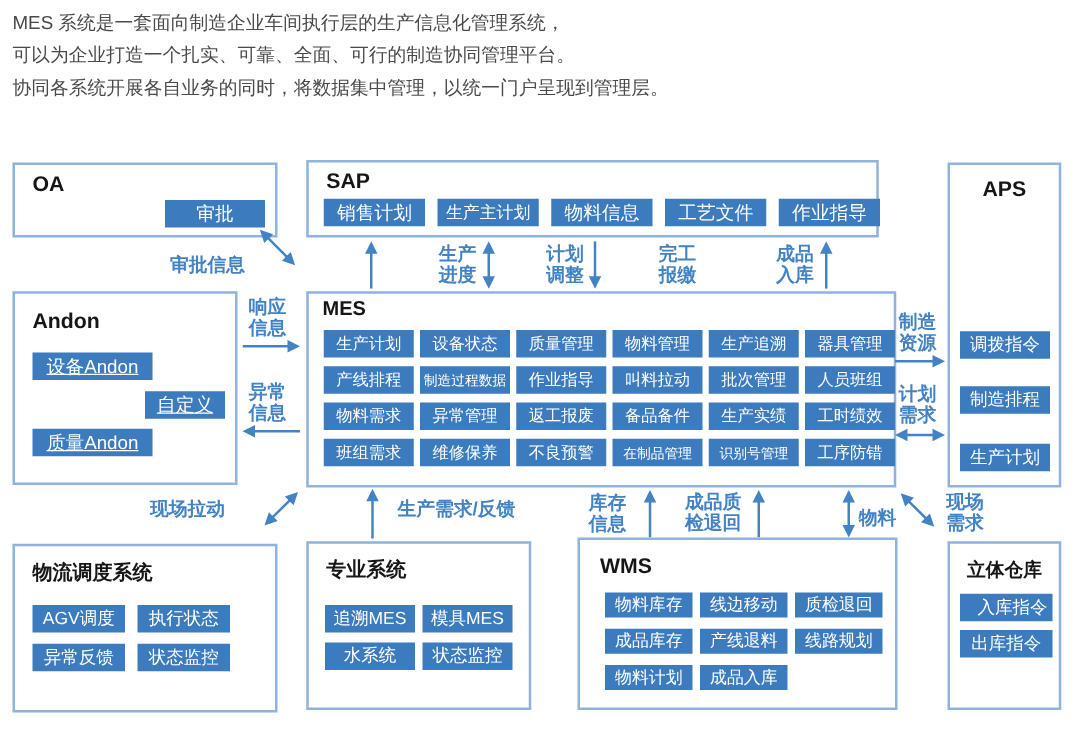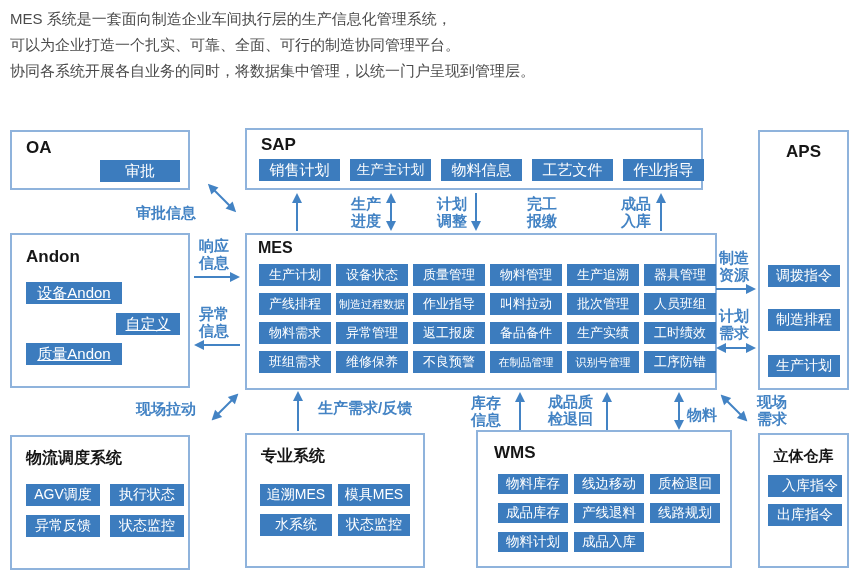--- a/index.html
+++ b/index.html
@@ -18,21 +18,21 @@
   .chip { background:#3c7cbe; color:#ffffff; display:flex; align-items:center;
     justify-content:center; white-space:nowrap; font-size:14px; height:22px; }
 
   
   .flow { position:absolute; color:#4383c4; font-size:15px; line-height:17px;
     font-weight:bold; letter-spacing:0; }
   .flow.wrap { word-break:break-all; }
   .arr { position:absolute; line-height:0; }
 
   
-  .oa { left:10px; top:130px; width:180px; height:60px; }
+  .oa { left:10px; top:130px; width:212px; height:60px; }
   .oa .box-title { left:14px; top:6px; font-size:17px; }
   .oa .chip { position:absolute; right:8px; bottom:6px; width:80px; font-size:15px; }
 
   
   .sap { left:245px; top:128px; width:458px; height:62px; }
   .sap .box-title { left:14px; top:5px; font-size:17px; }
   .sap .chips { position:absolute; left:12px; bottom:7px; display:flex; gap:10px; }
   .sap .chip { width:81px; font-size:15px; }
   .sap .chip.w5 { font-size:13.5px; }
 
@@ -49,35 +49,35 @@
   
   .mes { left:245px; top:233px; width:472px; height:157px; }
   .mes .box-title { left:11px; top:4px; font-size:16px; }
   .mes .grid { position:absolute; left:12px; top:29px;
     display:grid; grid-template-columns:repeat(6,72px); grid-auto-rows:22px;
     column-gap:5px; row-gap:7px; }
   .mes .chip { width:72px; font-size:13px; }
   .mes .chip.sm { font-size:11px; }
 
   
-  .log { left:10px; top:435px; width:180px; height:135px; }
+  .log { left:10px; top:435px; width:212px; height:135px; }
   .log .box-title { left:14px; top:11px; font-size:16px; }
   .log .grid { position:absolute; left:14px; top:47px; display:grid;
     grid-template-columns:repeat(2,74px); grid-auto-rows:23px; column-gap:10px; row-gap:8px; }
   .log .chip { font-size:14px; }
 
   
   .spec { left:245px; top:433px; width:180px; height:135px; }
   .spec .box-title { left:14px; top:11px; font-size:16px; }
   .spec .grid { position:absolute; left:13px; top:49px; display:grid;
     grid-template-columns:repeat(2,72px); grid-auto-rows:23px; column-gap:6px; row-gap:7px; }
   .spec .chip { font-size:14px; }
 
   
-  .wms { left:476px; top:430px; width:256px; height:138px; }
+  .wms { left:462px; top:430px; width:256px; height:138px; }
   .wms .box-title { left:16px; top:11px; font-size:17px; }
   .wms .grid { position:absolute; left:20px; top:42px; display:grid;
     grid-template-columns:repeat(3,70px); grid-auto-rows:20px; column-gap:6px; row-gap:9px; }
   .wms .chip { height:20px; font-size:13.5px; }
 
   
   .wh { left:758px; top:433px; width:91px; height:135px; }
   .wh .box-title { left:50%; transform:translateX(-50%); top:12px; font-size:15px; }
   .wh .chip { position:absolute; left:8px; width:74px; font-size:14px; }
 
@@ -258,21 +258,21 @@
   </div>
   <div class="flow wrap" style="left:719px; top:307px; width:34px;">计划需求</div>
   <div class="arr" style="left:716px; top:342px;">
     <svg class="astroke" width="40" height="12" viewBox="0 0 40 12">
         <line x1="8" y1="6" x2="32" y2="6"></line>
         <polygon points="0,6 10,1 10,11"></polygon>
         <polygon points="40,6 30,1 30,11"></polygon>
       </svg>
   </div>
 
-  <div class="flow" style="left:136px; top:400px;">现场拉动</div>
+  <div class="flow" style="left:120px; top:400px;font-family:Liberation Serif, serif;">现场拉动</div>
   <div class="arr" style="left:206px; top:401px; transform:rotate(-45deg);">
     <svg class="astroke" width="38" height="12" viewBox="0 0 38 12">
         <line x1="8" y1="6" x2="30" y2="6"></line>
         <polygon points="0,6 10,1 10,11"></polygon>
         <polygon points="38,6 28,1 28,11"></polygon>
       </svg>
   </div>
 
   <div class="arr" style="left:292px; top:391px;">
     <svg class="astroke" width="12" height="40" viewBox="0 0 12 40">

